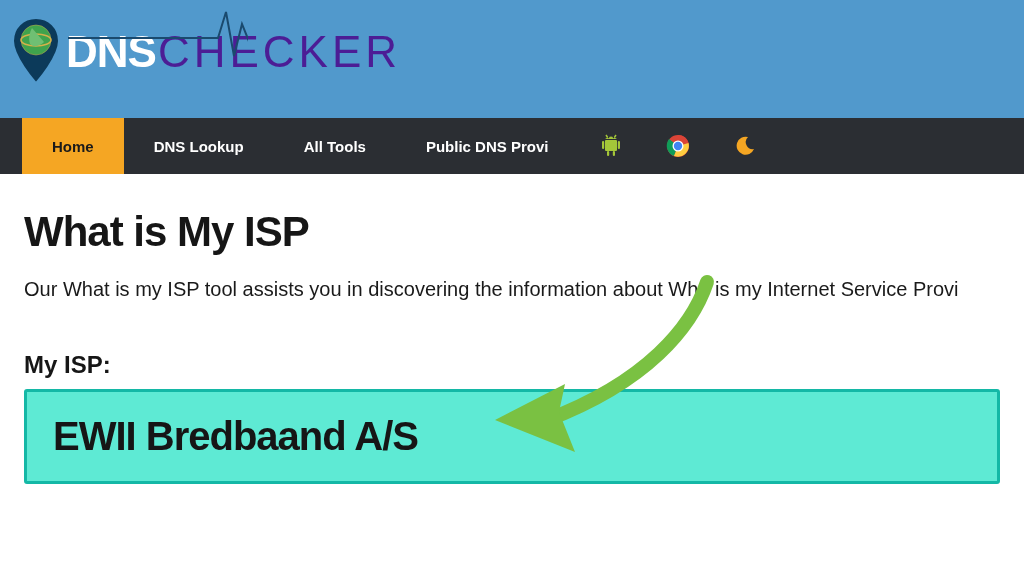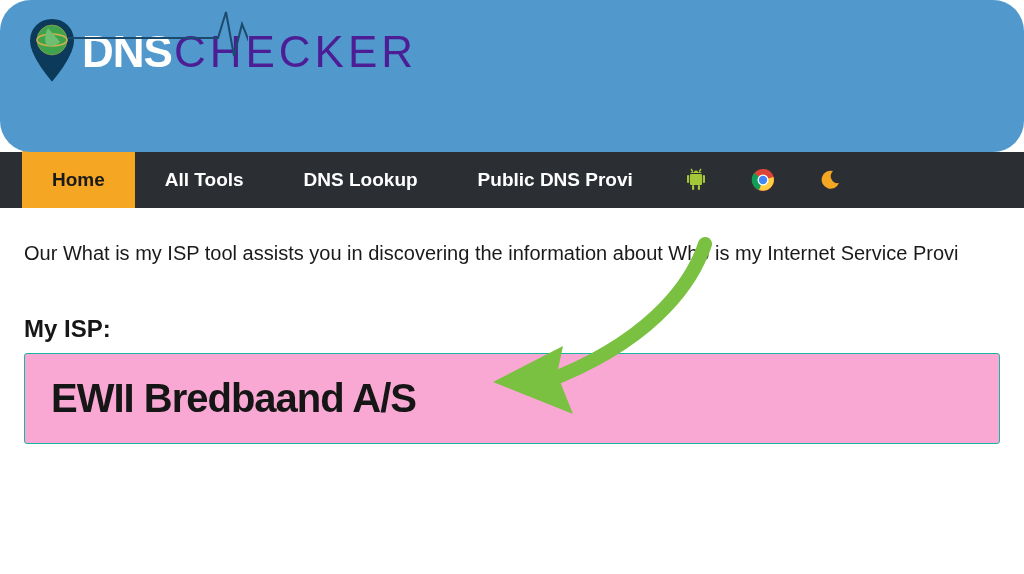--- a/index.html
+++ b/index.html
@@ -5,24 +5,23 @@
 * { margin: 0; padding: 0; box-sizing: border-box; }
 body {
   font-family: Verdana, Geneva, sans-serif;
   background: #fff;
   width: 1024px;
   height: 574px;
   overflow: hidden;
 }
 .header {
   background: #5199cc;
-  height: 152px;
-  padding: 18px 0 0 26px;
+  height: 118px;
+  padding: 18px 0 0 10px;
   position: relative;
-  border-radius: 31px;
 }
 .logo-wrap {
   display: flex;
   align-items: center;
   gap: 4px;
 }
 .logo-pin {
   width: 52px;
   height: 68px;
   position: relative;
@@ -55,21 +54,21 @@
   align-items: stretch;
   padding-left: 22px;
   gap: 0;
 }
 .nav-item {
   display: flex;
   align-items: center;
   padding: 0 30px;
   color: #fff;
   font-weight: 700;
-  font-size: 19px;
+  font-size: 15px;
   cursor: pointer;
   font-family: Verdana, sans-serif;
 }
 .nav-item.active {
   background: #f5a623;
   color: #1a1a1a;
   border-radius: 6px 6px 0 0;
   margin-top: -6px;
   padding-top: 6px;
 }
@@ -98,22 +97,22 @@
   white-space: nowrap;
   overflow: hidden;
 }
 .isp-label {
   font-size: 24px;
   font-weight: 900;
   color: #161616;
   margin-bottom: 10px;
 }
 .isp-box {
-  background: #f9a8d4;
-  border: 1px solid #14b8a6;
+  background: #5eead4;
+  border: 3px solid #14b8a6;
   border-radius: 3px;
   padding: 22px 26px;
   position: relative;
 }
 .isp-value {
   font-size: 40px;
   font-weight: 900;
   color: #161616;
   font-family: Verdana, sans-serif;
   letter-spacing: -1px;
@@ -147,24 +146,24 @@
       <path d="M0 34 L140 34 L150 34 L158 8 L166 52 L174 20 L182 40 L190 34 L260 34" stroke="#1a4a6e" stroke-width="2" fill="none"></path>
     </svg>
   </div>
 </div>
 
 <div class="nav">
   <div class="nav-item active">
     <span>Home</span>
   </div>
   <div class="nav-item">
+    <span>DNS Lookup</span>
+  </div>
+  <div class="nav-item">
     <span>All Tools</span>
-  </div>
-  <div class="nav-item">
-    <span>DNS Lookup</span>
   </div>
   <div class="nav-item">
     <span>Public DNS Provi</span>
   </div>
   <div class="nav-icon">
     <svg width="22" height="26" viewBox="0 0 22 26">
       <path d="M6 2 L8 5 M16 2 L14 5" stroke="#a4c639" stroke-width="1.5"></path>
       <path d="M5 6 Q11 1 17 6 L17 6 L5 6 Z" fill="#a4c639"></path>
       <rect x="5" y="7" width="12" height="11" rx="1" fill="#a4c639"></rect>
       <rect x="2" y="8" width="2.2" height="8" rx="1.1" fill="#a4c639"></rect>
@@ -186,20 +185,21 @@
     </svg>
   </div>
   <div class="nav-icon">
     <svg width="22" height="22" viewBox="0 0 22 22">
       <path d="M14 2 A9 9 0 1 0 20 14 A7 7 0 0 1 14 2 Z" fill="#f5a623"></path>
     </svg>
   </div>
 </div>
 
 <div class="content">
+  <h1 class="page-title">What is My ISP</h1>
   <p class="page-desc">Our What is my ISP tool assists you in discovering the information about Who is my Internet Service Provi</p>
   <div class="isp-label">My ISP:</div>
   <div class="isp-box">
     <div class="isp-value">EWII Bredbaand A/S</div>
     <svg class="arrow-overlay" width="280" height="190" viewBox="0 0 280 190">
       <path d="M250 10 C 235 55, 190 110, 90 148" stroke="#7ac142" stroke-width="14" fill="none" stroke-linecap="round"></path>
       <path d="M38 148 L108 112 L102 140 L118 180 Z" fill="#7ac142"></path>
     </svg>
   </div>
 </div>

